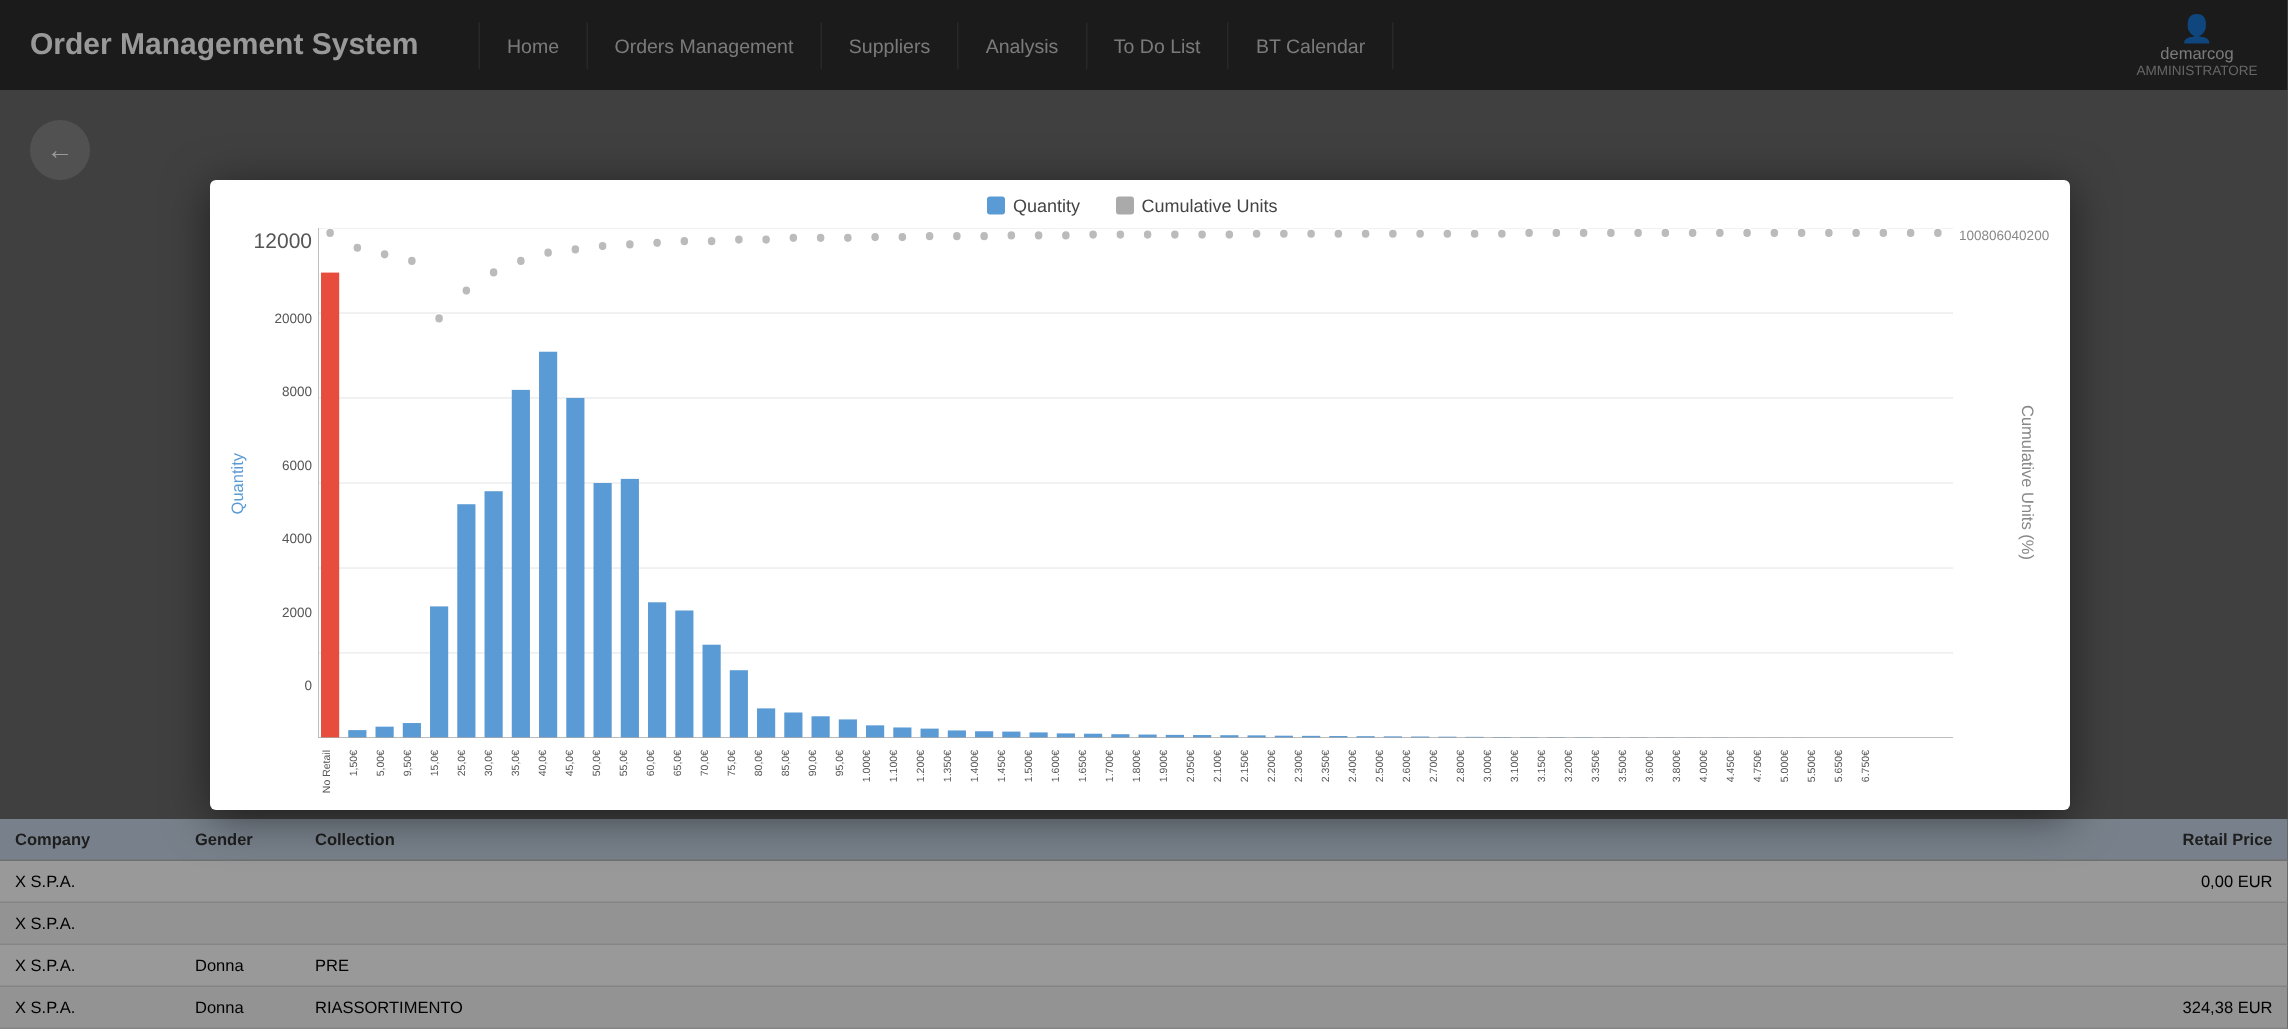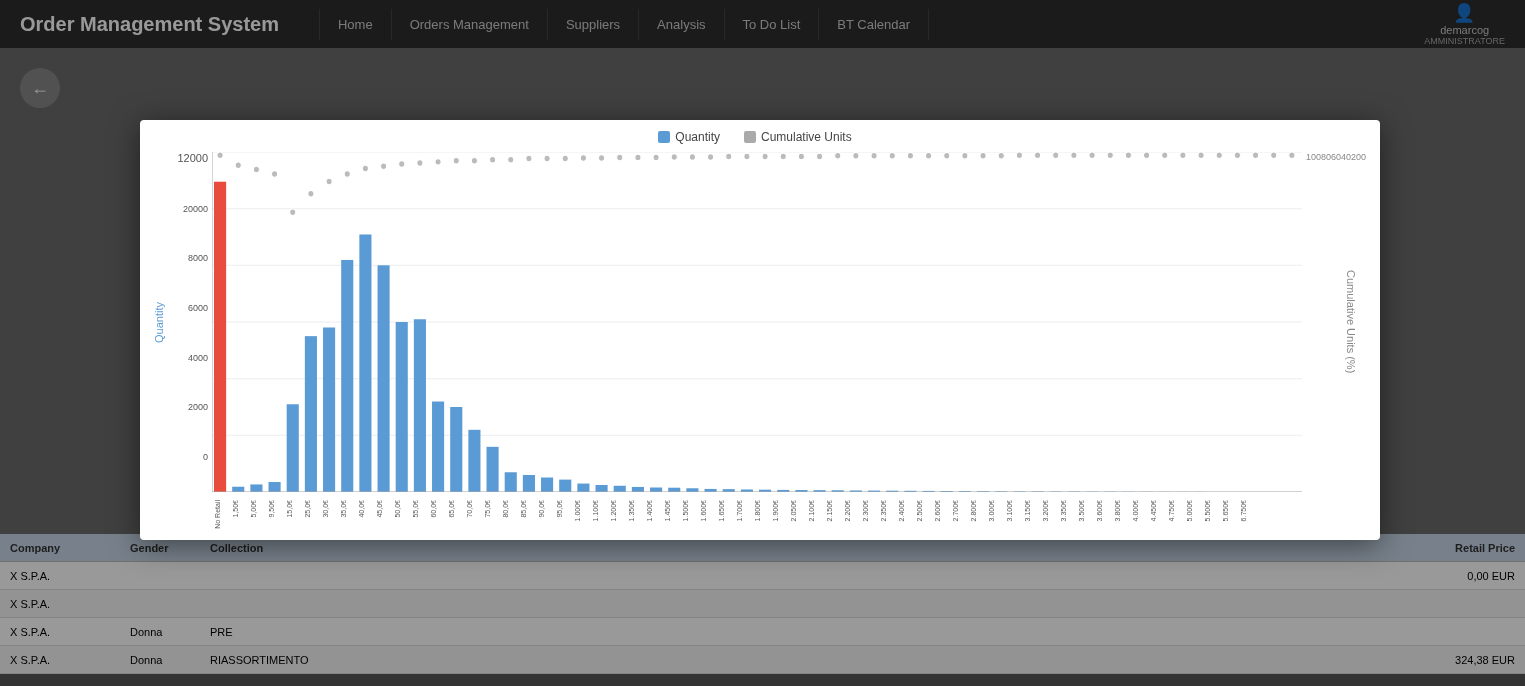--- a/index.html
+++ b/index.html
@@ -8,21 +8,21 @@
       background: #555;
       width: 1525px;
       height: 686px;
       overflow: hidden;
       position: relative;
     }
 
     
     .app-header {
       background: #2d2d2d;
-      height: 48px;
+      height: 60px;
       display: flex;
       align-items: center;
       padding: 4px 20px;
       position: relative;
     }
     .app-title {
       color: white;
       font-size: 20px;
       font-weight: bold;
       margin-right: 40px;
@@ -230,21 +230,21 @@
       </div>
     </div>
 
     <div style="position:relative;display:flex;align-items:stretch;height:340px;">
 
       <div style="width:18px;display:flex;align-items:center;justify-content:center;">
         <span style="writing-mode:vertical-rl;transform:rotate(180deg);font-size:11px;color:#5b9bd5;white-space:nowrap;">Quantity</span>
       </div>
 
       <div style="width:44px;display:flex;flex-direction:column;justify-content:space-between;align-items:flex-end;padding-right:4px;padding-bottom:30px;">
-        <span style="font-size:11px;color:#555">12000</span>
+        <span style="font-size:14px;color:#555">12000</span>
         <span style="font-size:9px;color:#555">20000</span>
         <span style="font-size:9px;color:#555">8000</span>
         <span style="font-size:9px;color:#555">6000</span>
         <span style="font-size:9px;color:#555">4000</span>
         <span style="font-size:9px;color:#555">2000</span>
         <span style="font-size:9px;color:#555">0</span>
       </div>
 
       <div style="flex:1;position:relative;">
         <svg id="main-chart" width="100%" height="100%" viewBox="0 0 1080 310" preserveAspectRatio="none" style="position:absolute;top:0;left:0;">

